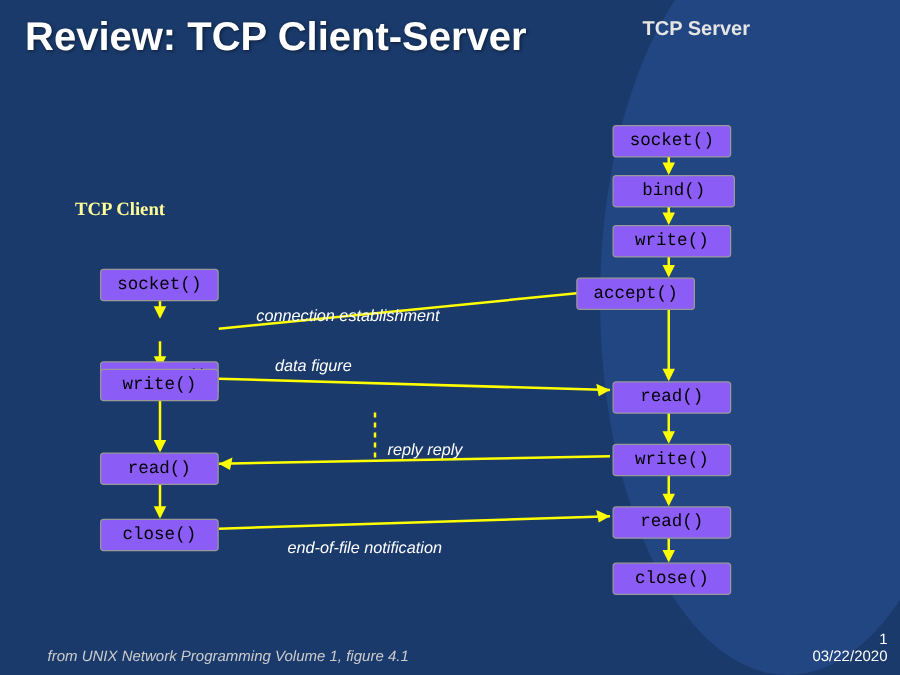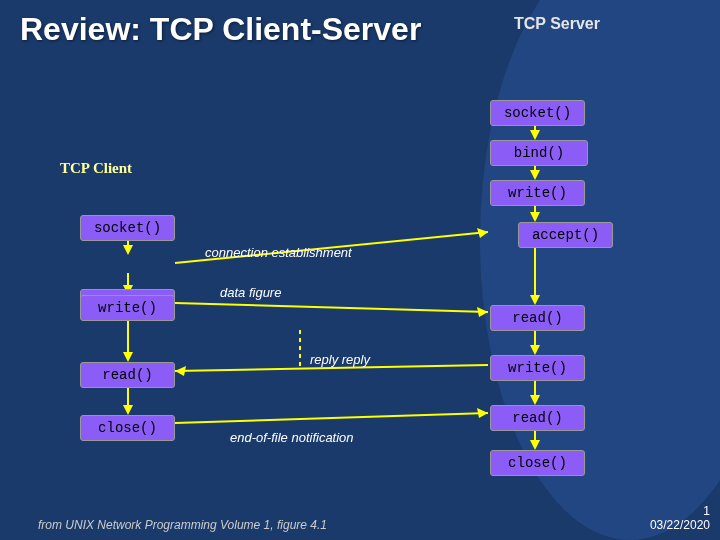--- a/index.html
+++ b/index.html
@@ -176,21 +176,21 @@
   <line x1="488" y1="365" x2="175" y2="371" stroke="#ffff00" stroke-width="2"></line>
   <polygon points="175,371 186,366 184,376" fill="#ffff00"></polygon>
 
   <line x1="175" y1="423" x2="488" y2="413" stroke="#ffff00" stroke-width="2"></line>
   <polygon points="488,413 477,408 479,418" fill="#ffff00"></polygon>
 </svg>
 
 <div class="func-box" style="top:100px;left:490px;width:95px;">socket()</div>
 <div class="func-box" style="top:140px;left:490px;width:98px;">bind()</div>
 <div class="func-box" style="top:180px;left:490px;width:95px;">write()</div>
-<div class="func-box" style="top:222px;left:518px;width:95px;">accept()</div>
+<div class="func-box" style="top:222px;left:461px;width:95px;">accept()</div>
 <div class="func-box" style="top:305px;left:490px;width:95px;">read()</div>
 <div class="func-box" style="top:355px;left:490px;width:95px;">write()</div>
 <div class="func-box" style="top:405px;left:490px;width:95px;">read()</div>
 <div class="func-box" style="top:450px;left:490px;width:95px;">close()</div>
 
 <div class="func-box" style="top:215px;left:80px;width:95px;">socket()</div>
 <div class="func-box" style="top:245px;left:80px;width:95px;margin-top:44px;">connect()</div>
 <div class="func-box" style="top:295px;left:80px;width:95px;">write()</div>
 <div class="func-box" style="top:362px;left:80px;width:95px;">read()</div>
 <div class="func-box" style="top:415px;left:80px;width:95px;">close()</div>

